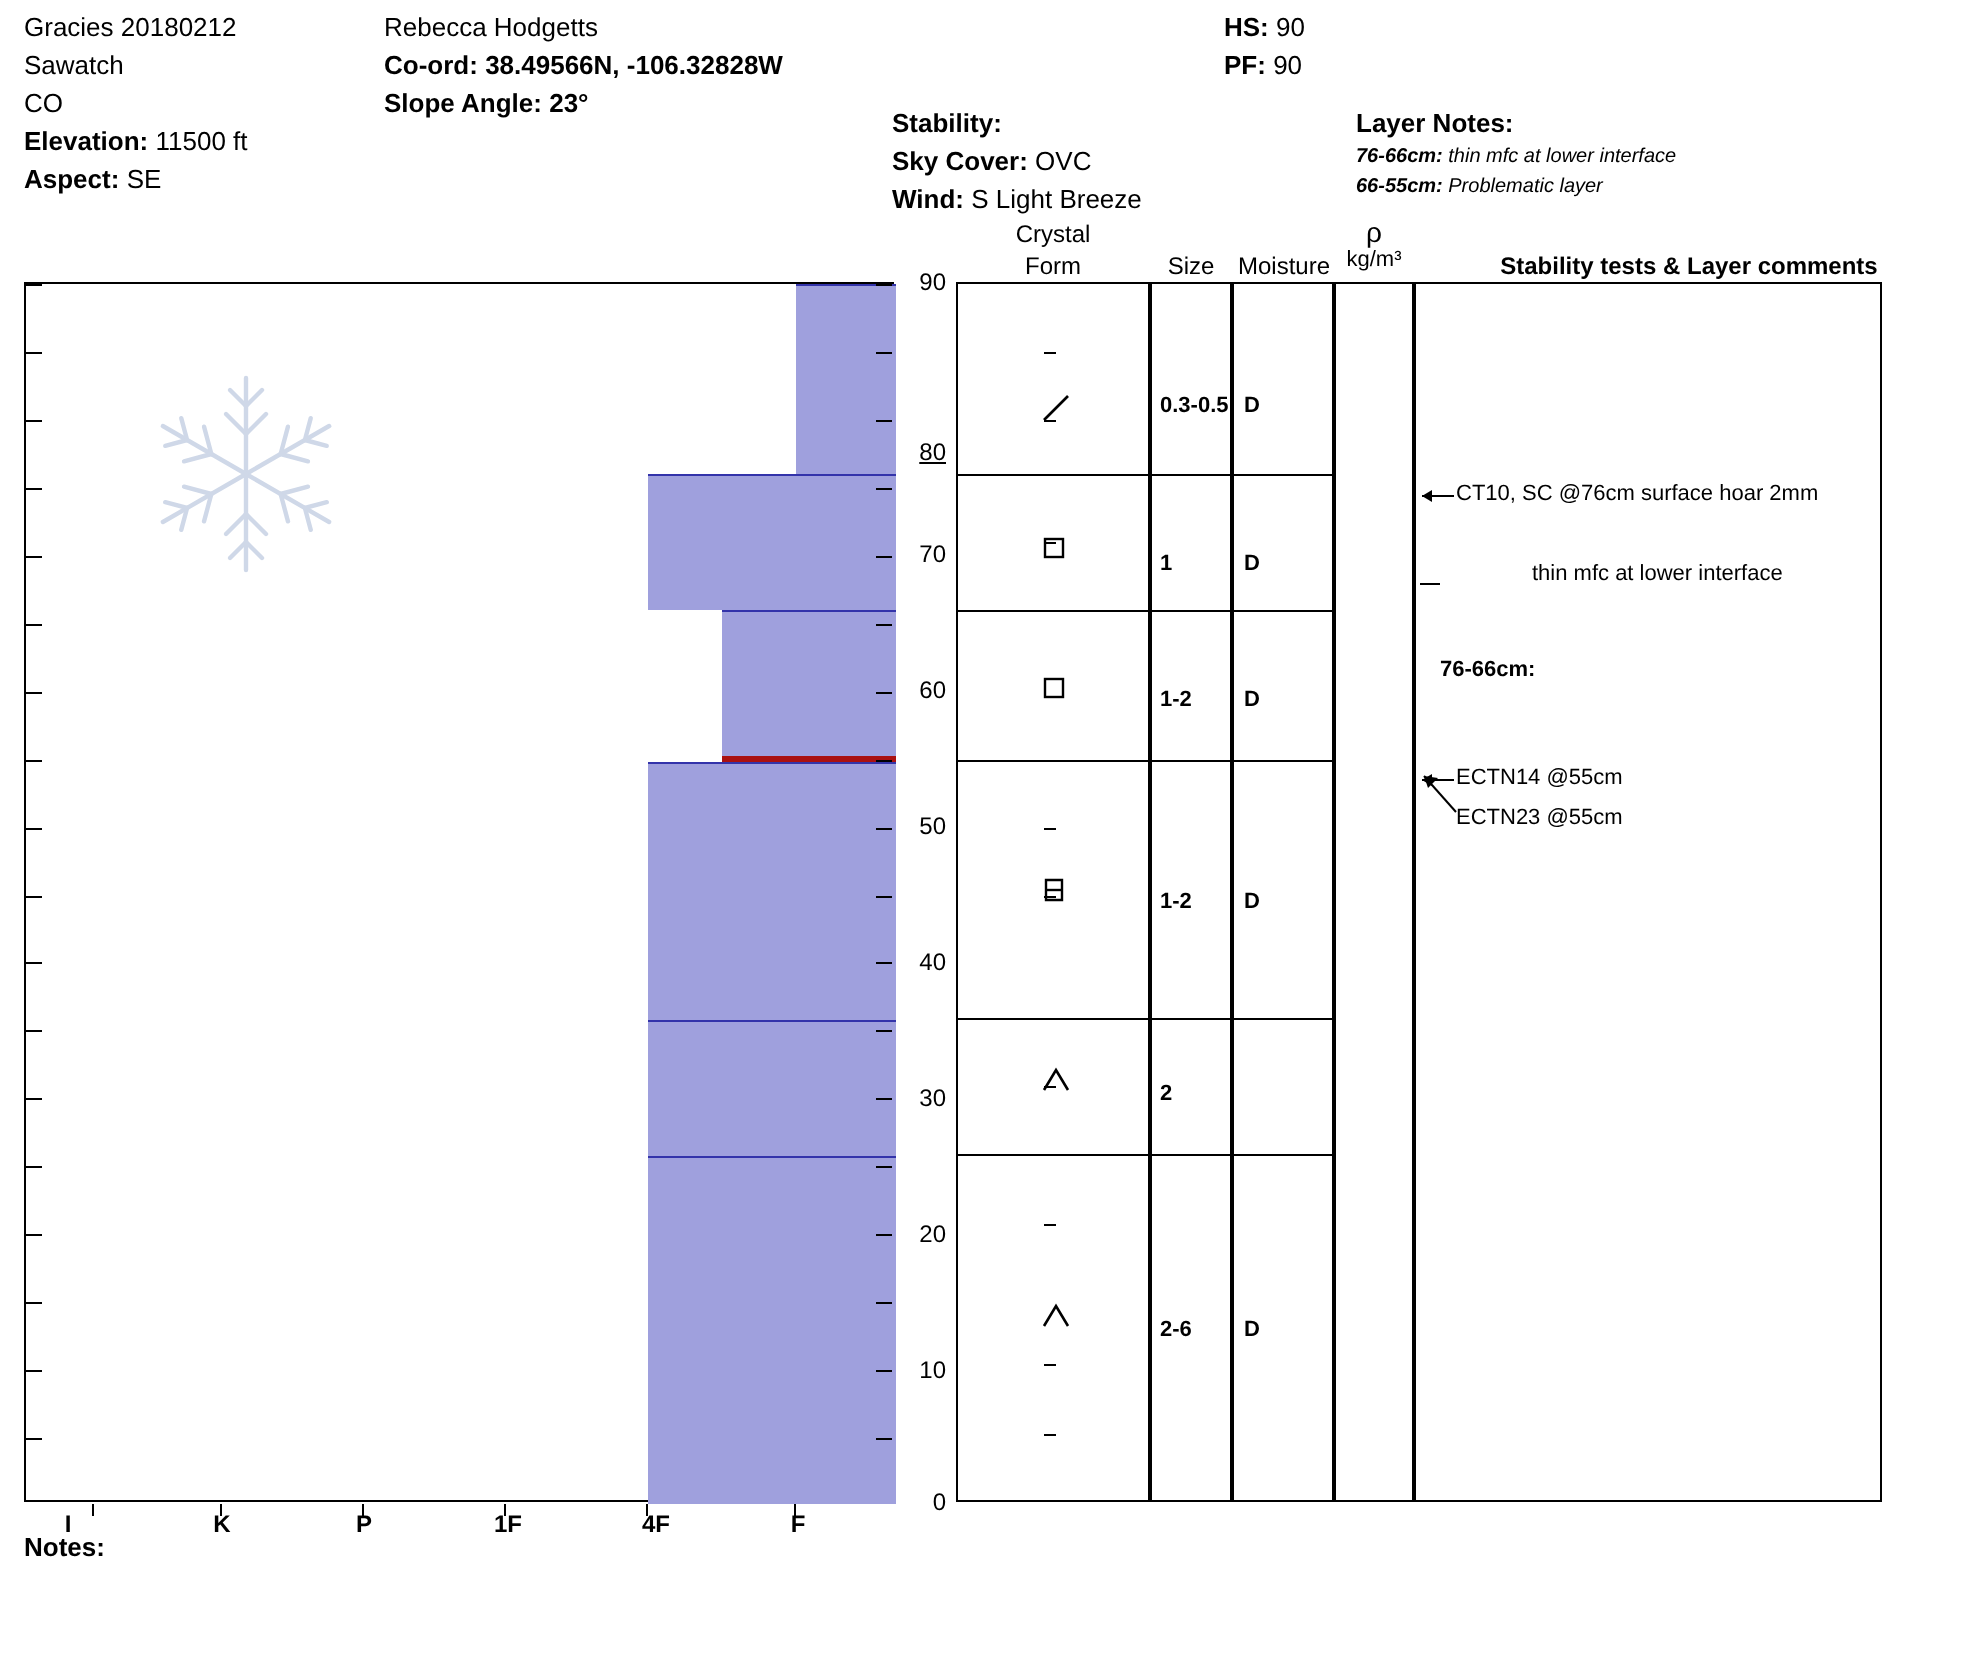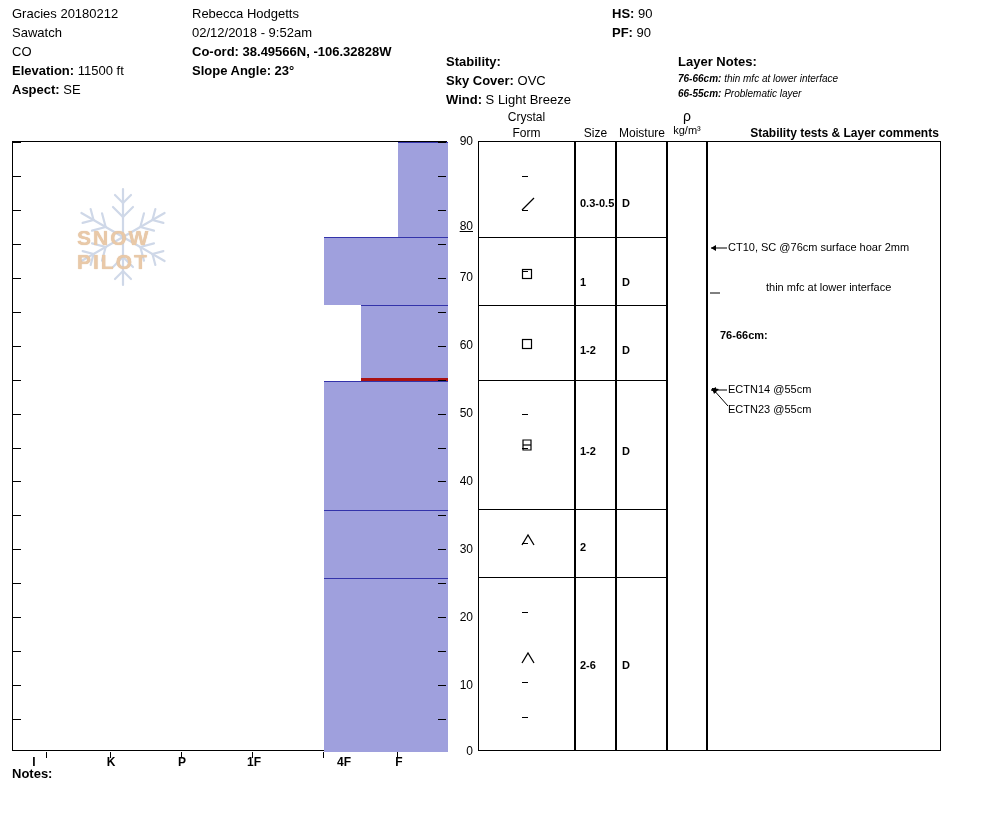--- a/index.html
+++ b/index.html
@@ -90,21 +90,20 @@
     </div>
     <div class="row">
       <span class="b">Aspect:</span>
       <span>SE</span>
     </div>
     <div class="row b">Specifics:</div>
   </div>
 
   <div class="col c2">
     <div class="row">Rebecca Hodgetts</div>
-    <div class="row">02/12/2018 - 9:52am</div>
     <div class="row">
       <span class="b">Co-ord:</span>
       <span class="b">38.49566N, -106.32828W</span>
     </div>
     <div class="row">
       <span class="b">Slope Angle:</span>
       <span class="b">23°</span>
     </div>
   </div>
 
@@ -168,21 +167,20 @@
             <line x1="0" y1="-34" x2="8" y2="-42"></line>
           </g>
           <use href="#arm" transform="rotate(60)"></use>
           <use href="#arm" transform="rotate(120)"></use>
           <use href="#arm" transform="rotate(180)"></use>
           <use href="#arm" transform="rotate(240)"></use>
           <use href="#arm" transform="rotate(300)"></use>
         </g>
       </g>
     </svg>
-    <div class="wm-text">SNOW PILOT</div>
   </div>
 
   <div class="layerbar" style="left:385px; width:50px; top:0px; height:95px;"></div>
 
   <div class="layerbar" style="left:311px; width:124px; top:95px; height:68px;"></div>
 
   <div class="layerbar" style="left:348px; width:87px; top:163px; height:75px;"></div>
 
   <div style="position:absolute; left:348px; width:87px; top:236px; height:3px; background:#aa1111;"></div>
 
@@ -249,21 +247,21 @@
   <div class="hardtick" style="left:98px;"></div>
   <div class="hardtick" style="left:169px;"></div>
   <div class="hardtick" style="left:240px;"></div>
   <div class="hardtick" style="left:311px;"></div>
   <div class="hardtick" style="left:385px;"></div>
 
   <div class="hardlab" style="left:22px;">I</div>
   <div class="hardlab" style="left:99px;">K</div>
   <div class="hardlab" style="left:170px;">P</div>
   <div class="hardlab" style="left:242px;">1F</div>
-  <div class="hardlab" style="left:332px;">4F</div>
+  <div class="hardlab" style="left:316px;">4F</div>
   <div class="hardlab" style="left:387px;">F</div>
 </div>
 
 <div class="rtable" id="col-form">
 
   <div class="hline" style="top:95px;"></div>
   <div class="hline" style="top:163px;"></div>
   <div class="hline" style="top:238px;"></div>
   <div class="hline" style="top:367px;"></div>
   <div class="hline" style="top:435px;"></div>

